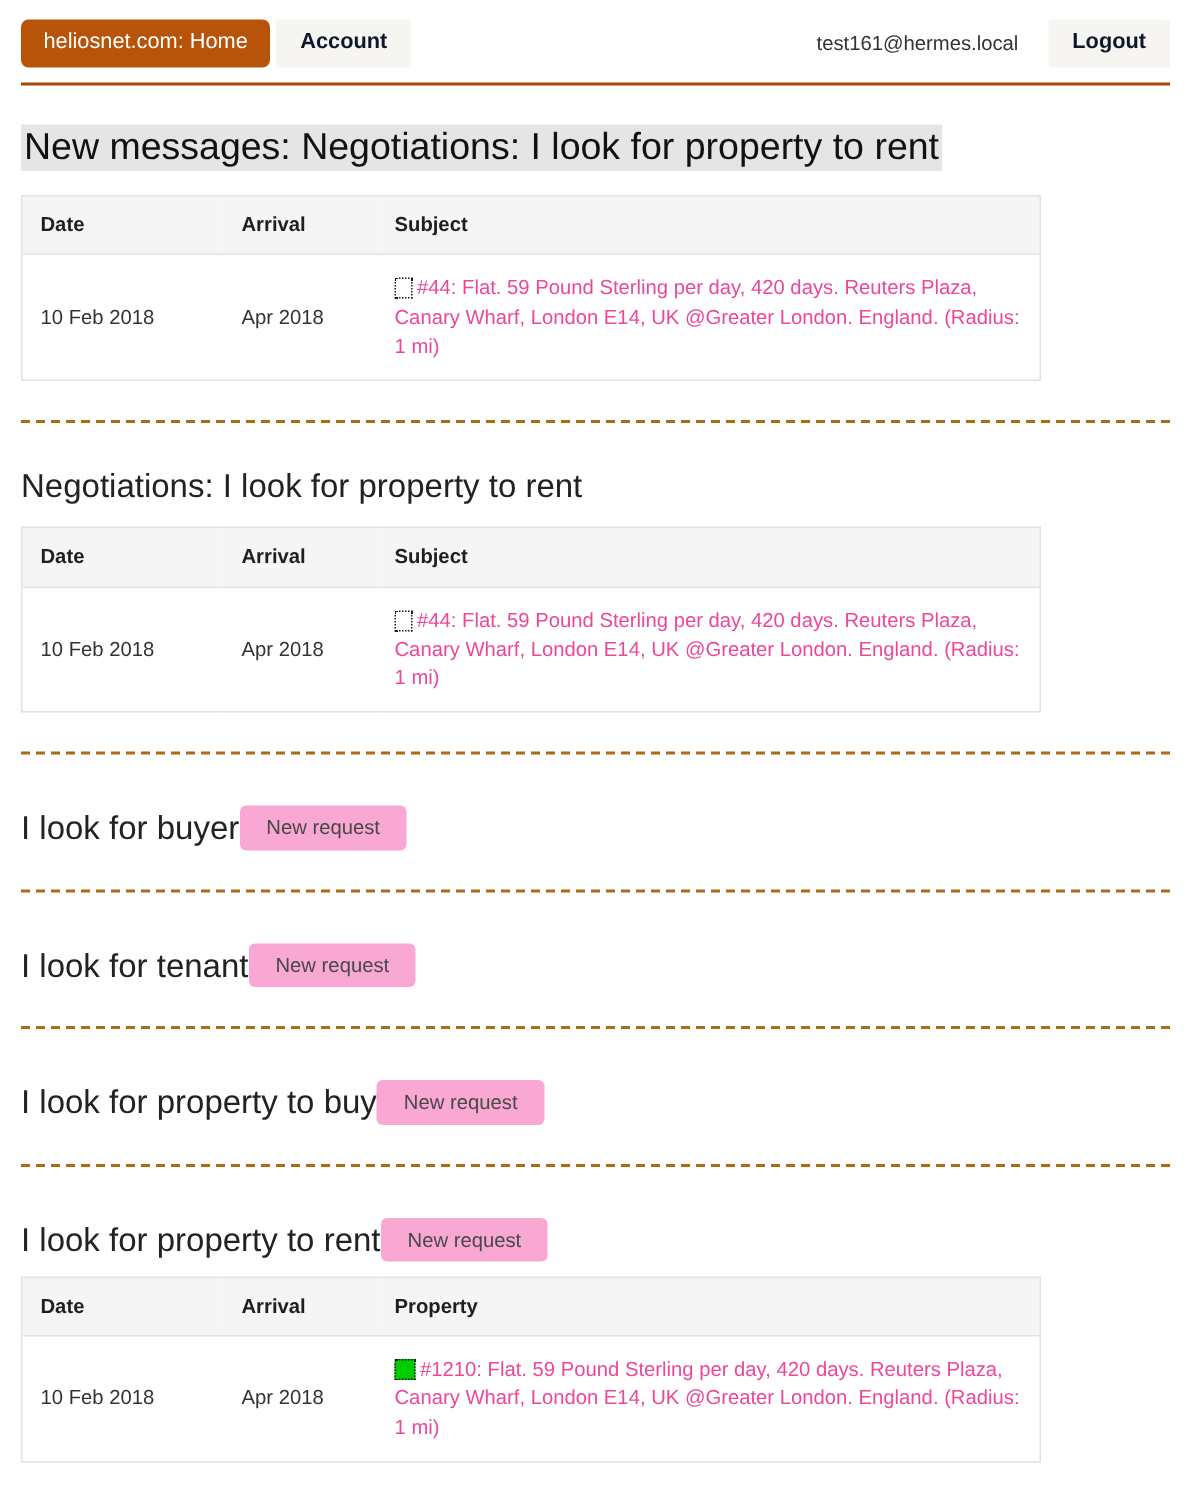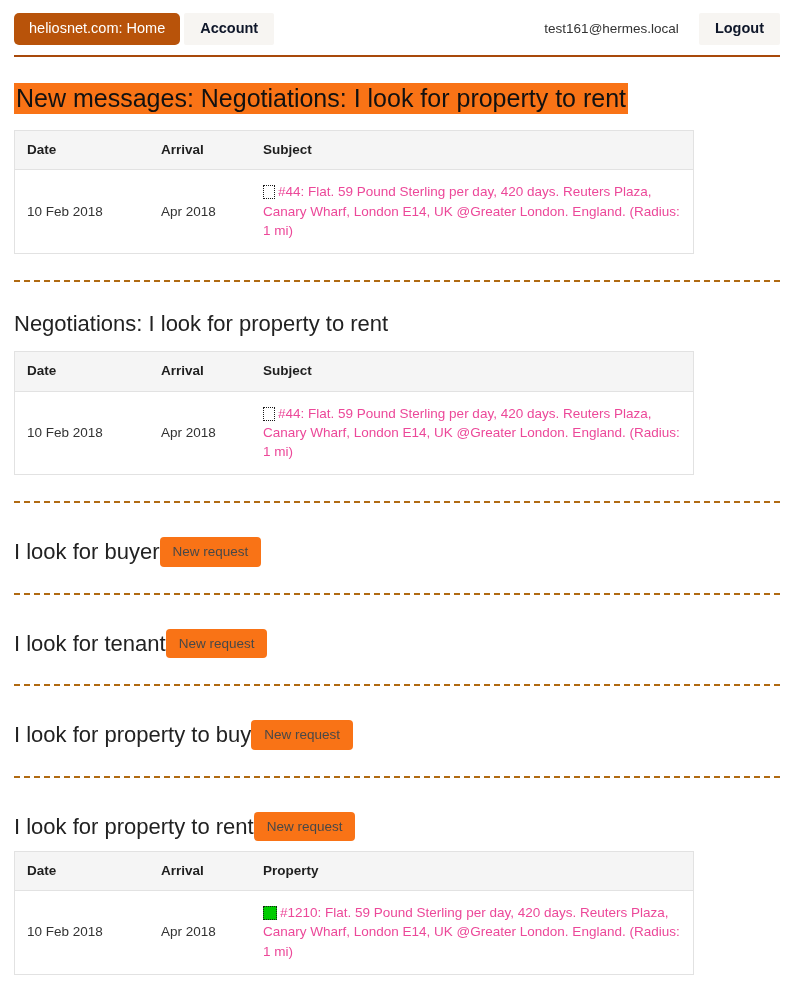--- a/index.html
+++ b/index.html
@@ -81,45 +81,45 @@
   }
 
   h1.page-heading {
     font-size: 25px;
     font-weight: normal;
     color: #111111;
     margin: 26px 0 16px 0;
     line-height: 1.25;
   }
   h1.page-heading .hl {
-    background: #f97316;
+    background: #e5e5e5;
     padding: 1px 2px 2px 2px;
   }
 
   h2.section-heading {
     font-size: 22px;
     font-weight: normal;
     color: #222222;
     margin: 28px 0 14px 0;
     line-height: 1.25;
   }
 
   .section-heading-row {
     display: flex;
     align-items: center;
     margin: 34px 0 0 0;
   }
   .section-heading-row h2.section-heading {
     margin: 0;
   }
   .btn-new-request {
-    background: #f97316;
+    background: #f9a8d4;
     color: #484848;
     font-size: 13.5px;
-    padding: 7px 13px;
+    padding: 7px 18px;
     border-radius: 4px;
     border: 0;
     line-height: 1.15;
     white-space: nowrap;
     text-decoration: none;
     display: inline-block;
     font-family: "Liberation Sans", sans-serif;
     cursor: pointer;
   }
 

